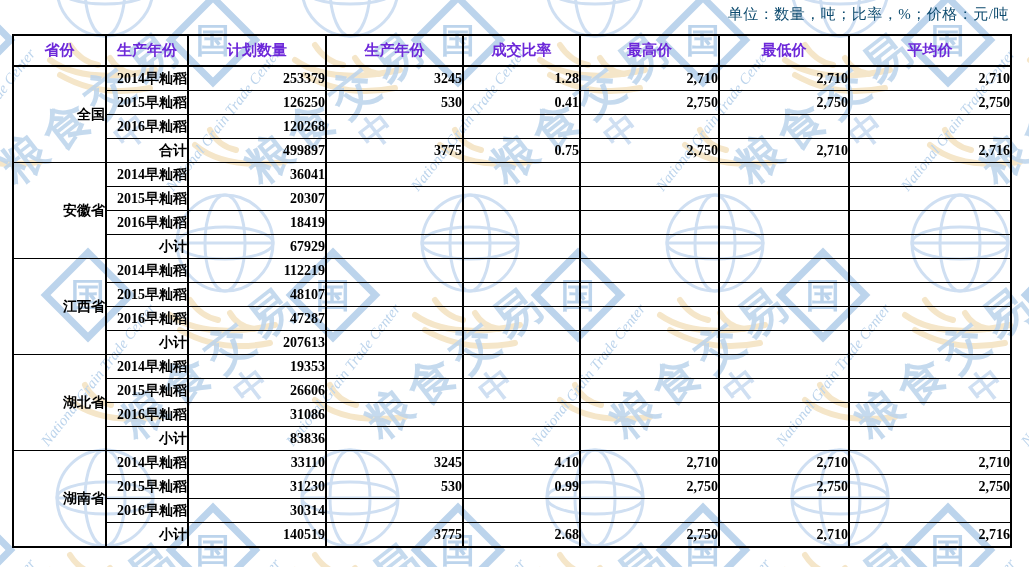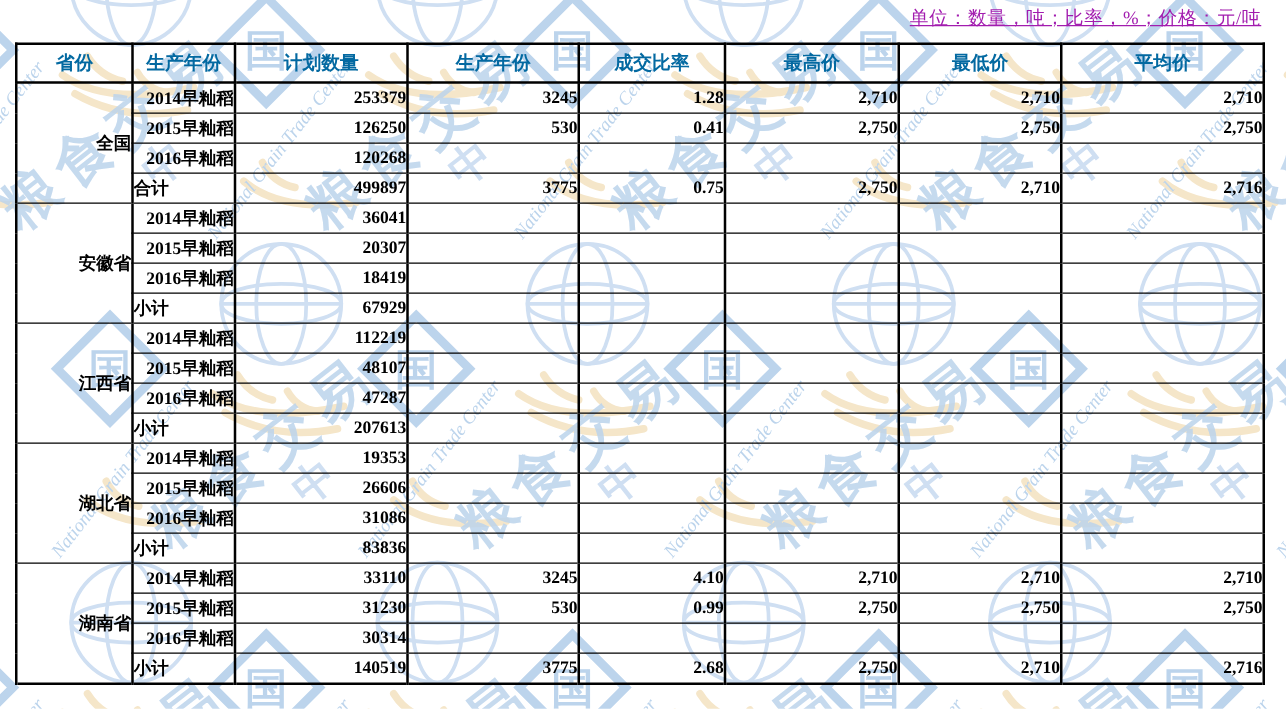--- a/index.html
+++ b/index.html
@@ -11,46 +11,45 @@
   .page{
     position:relative;width:1029px;height:567px;
     overflow:hidden;background:#ffffff;
   }
   .watermark{
     position:absolute;left:0;top:0;width:1029px;height:567px;
     pointer-events:none;
   }
   .unit-note{
     position:absolute;top:5px;right:20px;
-    font-size:15px;color:#a21caf;letter-spacing:0.5px;
+    font-size:15px;color:#0c4a6e;letter-spacing:0.5px;
     white-space:nowrap;
-    text-decoration:underline;
   }
   table.grid{
     position:absolute;left:12px;top:34px;width:998px;
     border-collapse:collapse;table-layout:fixed;
     border:2px solid #000;
     background:transparent;
   }
   table.grid th{
     border:2px solid #000;
     height:29px;
     font-size:15px;font-weight:bold;text-align:center;
-    padding:0;color:#0369a1;
+    padding:0;color:#6d28d9;
   }
   table.grid td{
     border:1px solid #000;
     border-left-width:2px;border-right-width:2px;
     height:23px;
     font-size:14px;font-weight:bold;color:#000;
     padding:0;overflow:hidden;white-space:nowrap;
   }
   td.prov{text-align:right;font-size:15px;}
   td.year{text-align:right;padding-left:2px;}
-  td.total{text-align:left;}
+  td.total{text-align:right;}
   td.num{text-align:right;padding-right:5px;}
 </style>
 </head>
 <body>
 
 <div class="page">
 
   <svg class="watermark" viewBox="0 0 1029 567" width="1029" height="567" aria-hidden="true">
     <defs>
       <g id="wm-tile">

